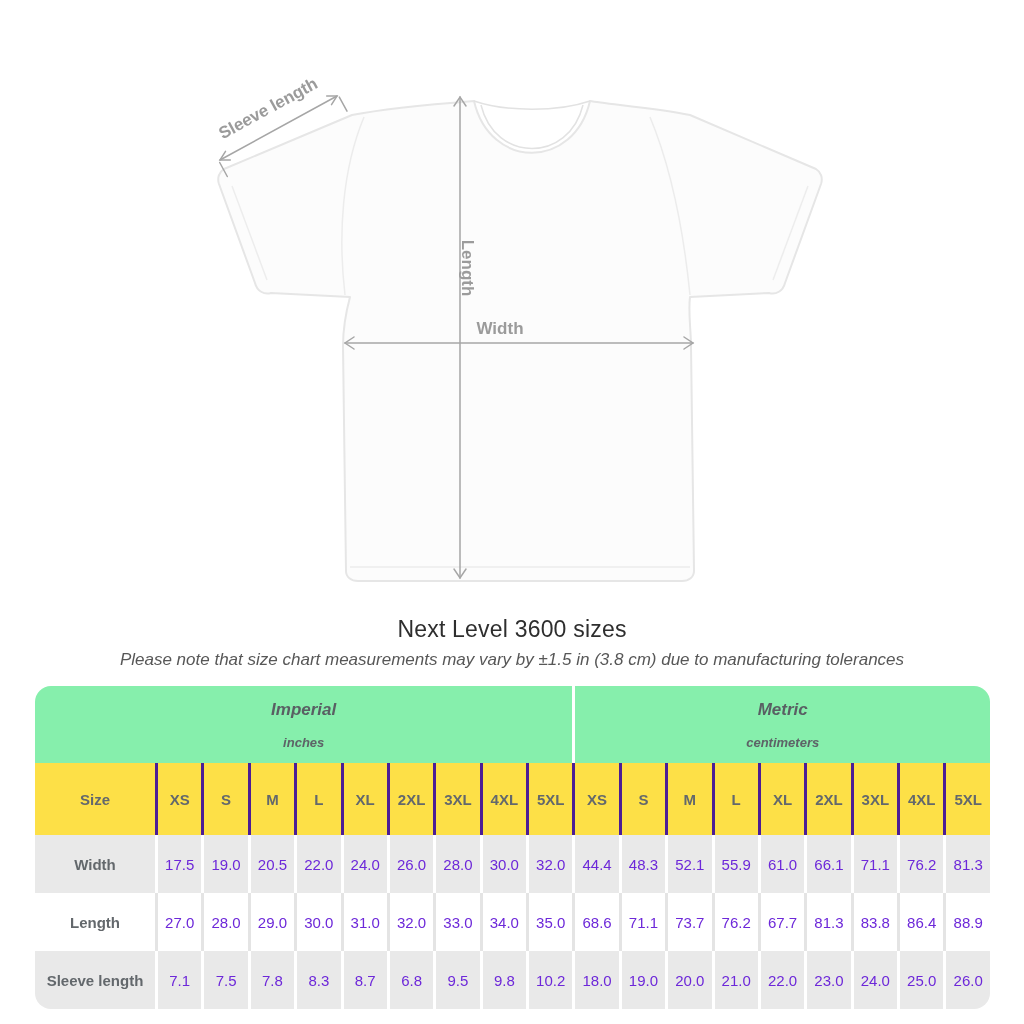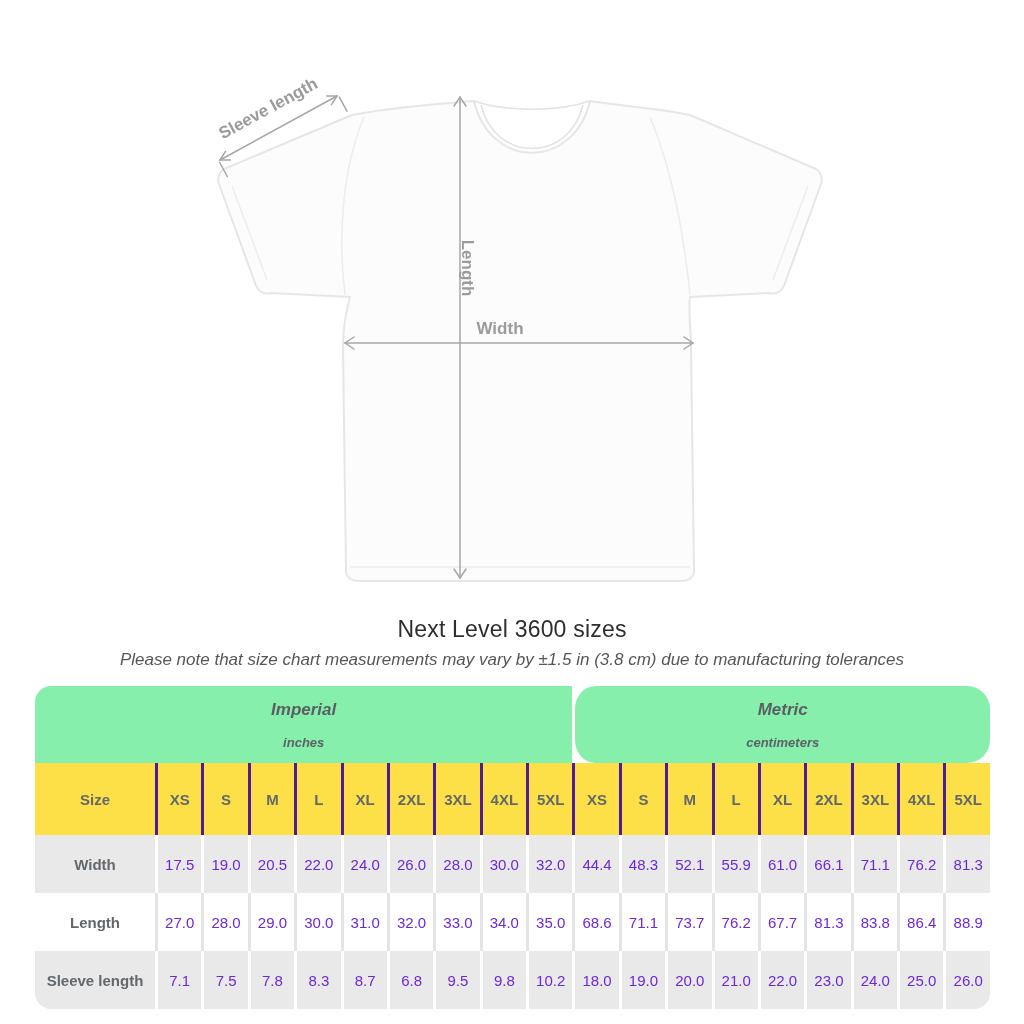--- a/index.html
+++ b/index.html
@@ -29,21 +29,21 @@
     border-radius:16px; overflow:hidden;
   }
   table.size-table {
     width:100%; border-collapse:separate; border-spacing:0; table-layout:fixed;
   }
   .size-table th, .size-table td {
     text-align:center; vertical-align:middle; padding:0; font-size:15px;
   }
   
   tr.group-row th { background:#86efac; height:77px; }
-  tr.group-row th.metric-group { border-left:3px solid #ffffff;border-radius:23px; }
+  tr.group-row th.metric-group { border-left:3px solid #ffffff; }
   .group-title { font-size:17px; font-weight:bold; font-style:italic; color:#595f63; }
   .group-unit  { font-size:13px; font-style:italic; color:#5d6367; margin-top:15px; }
   
   tr.size-row > th { background:#fde047; height:72px; font-weight:bold; color:#63686c; }
   tr.size-row > th:not(:first-child) { border-left:3px solid #4c1d95; }
   
   tr.row-gray  > th, tr.row-gray  > td { background:#e9e9e9; height:58px; }
   tr.row-white > th, tr.row-white > td { background:#ffffff; height:58px; }
   tr.row-gray  > *:not(:first-child) { border-left:3px solid #ffffff; }
   tr.row-white > *:not(:first-child) { border-left:3px solid #e4e4e4; }

